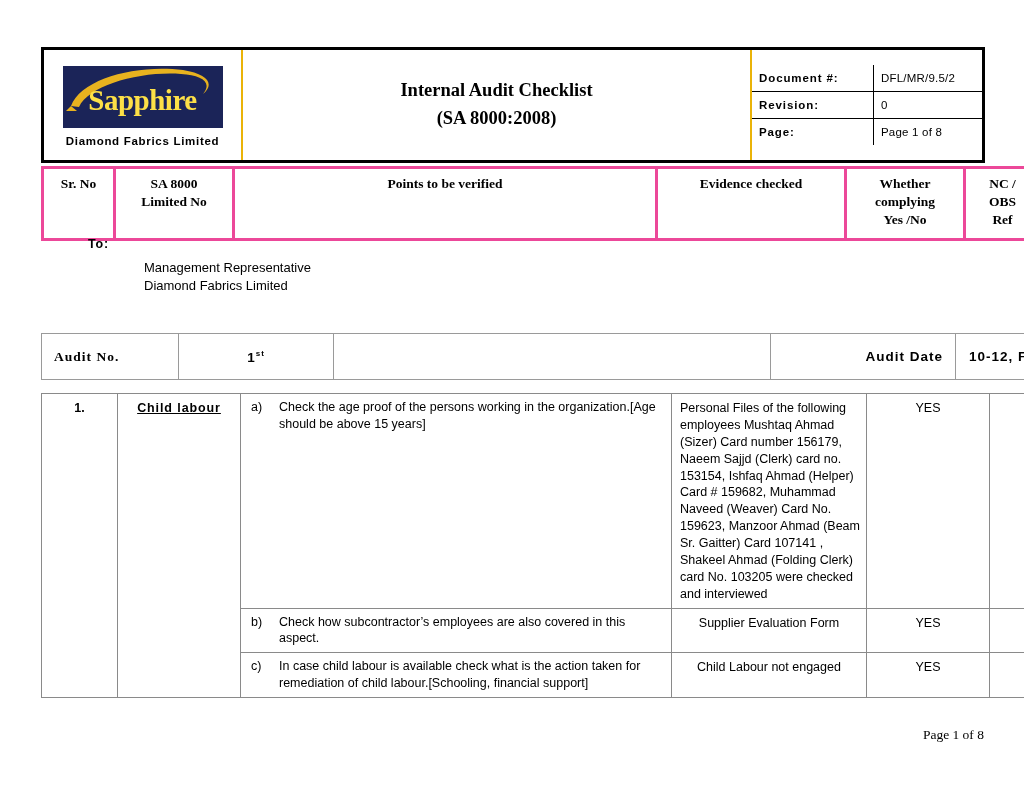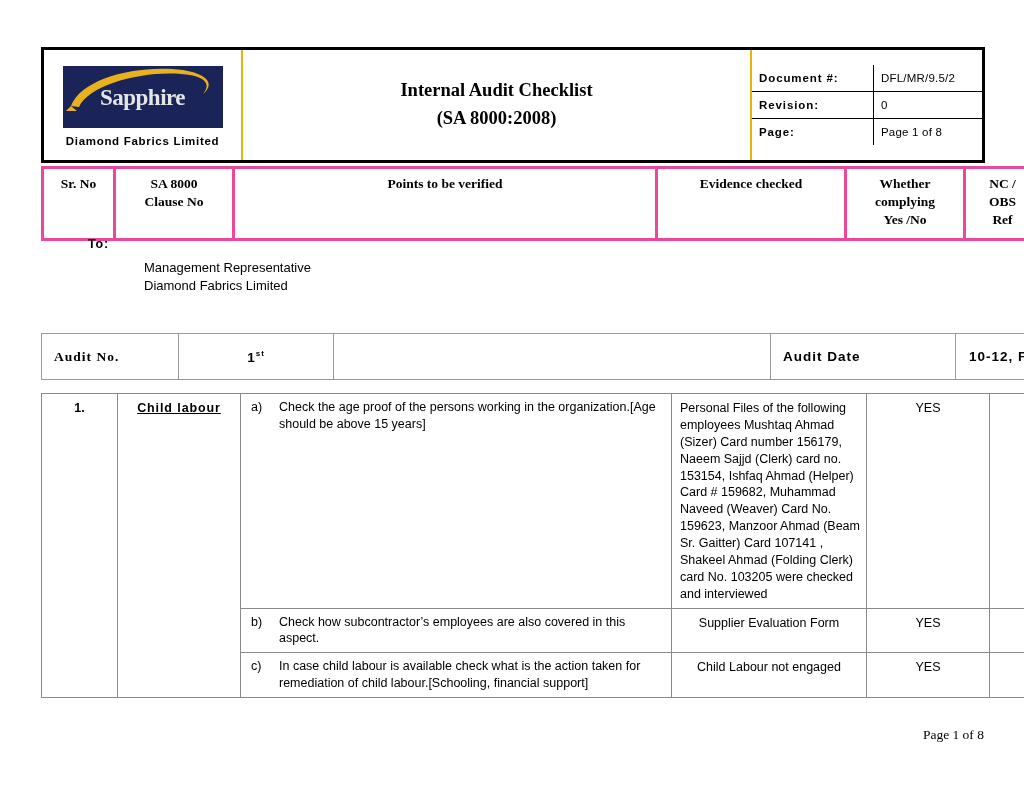--- a/index.html
+++ b/index.html
@@ -58,23 +58,23 @@
     width: 160px;
     height: 62px;
   }
   .logo-word {
     position: absolute;
     left: 0;
     top: 20px;
     width: 160px;
     text-align: center;
     font-family: "Liberation Serif", serif;
-    font-size: 23px;
-    font-weight: bold;
-    color: #e5e5e5;
+    font-size: 29px;
+    font-weight: bold;
+    color: #fde047;
     letter-spacing: -0.5px;
     line-height: 1;
   }
   .logo-sub {
     margin-top: 7px;
     font-family: "Liberation Sans", sans-serif;
     font-size: 11.5px;
     font-weight: bold;
     letter-spacing: 0.7px;
     color: #000;
@@ -186,21 +186,21 @@
     height: 45px;
     vertical-align: middle;
     font-size: 13.5px;
     font-weight: bold;
     letter-spacing: 1px;
     padding: 0 12px;
   }
   .a-no    { width: 112px; text-align: left; font-family: Liberation Serif, serif; }
   .a-num   { width: 130px; text-align: center; }
   .a-blank { width: 412px; }
-  .a-dlab  { width: 160px; text-align: left; }
+  .a-dlab  { width: 160px; text-align: right; }
   .a-dval  { width: 130px; text-align: center; letter-spacing: 0.4px; }
   .sup { font-size: 8px; vertical-align: super; }
 
   
   .main-table {
     position: absolute;
     left: 41px;
     top: 393px;
     width: 944px;
     border-collapse: collapse;
@@ -310,21 +310,21 @@
     </tr>
   </tbody>
     </table>
 
   <table class="colhead-table">
     <tbody>
         <tr>
       <td class="c-sr">Sr. No</td>
       <td class="c-clause">
         <div>SA 8000</div>
-        <div>Clause No</div>
+        <div>Limited No</div>
       </td>
       <td class="c-points">Points to be verified</td>
       <td class="c-evid">Evidence checked</td>
       <td class="c-whether">
         <div>Whether</div>
         <div>complying</div>
         <div>Yes /No</div>
       </td>
       <td class="c-nc">
         <div>NC /</div>

